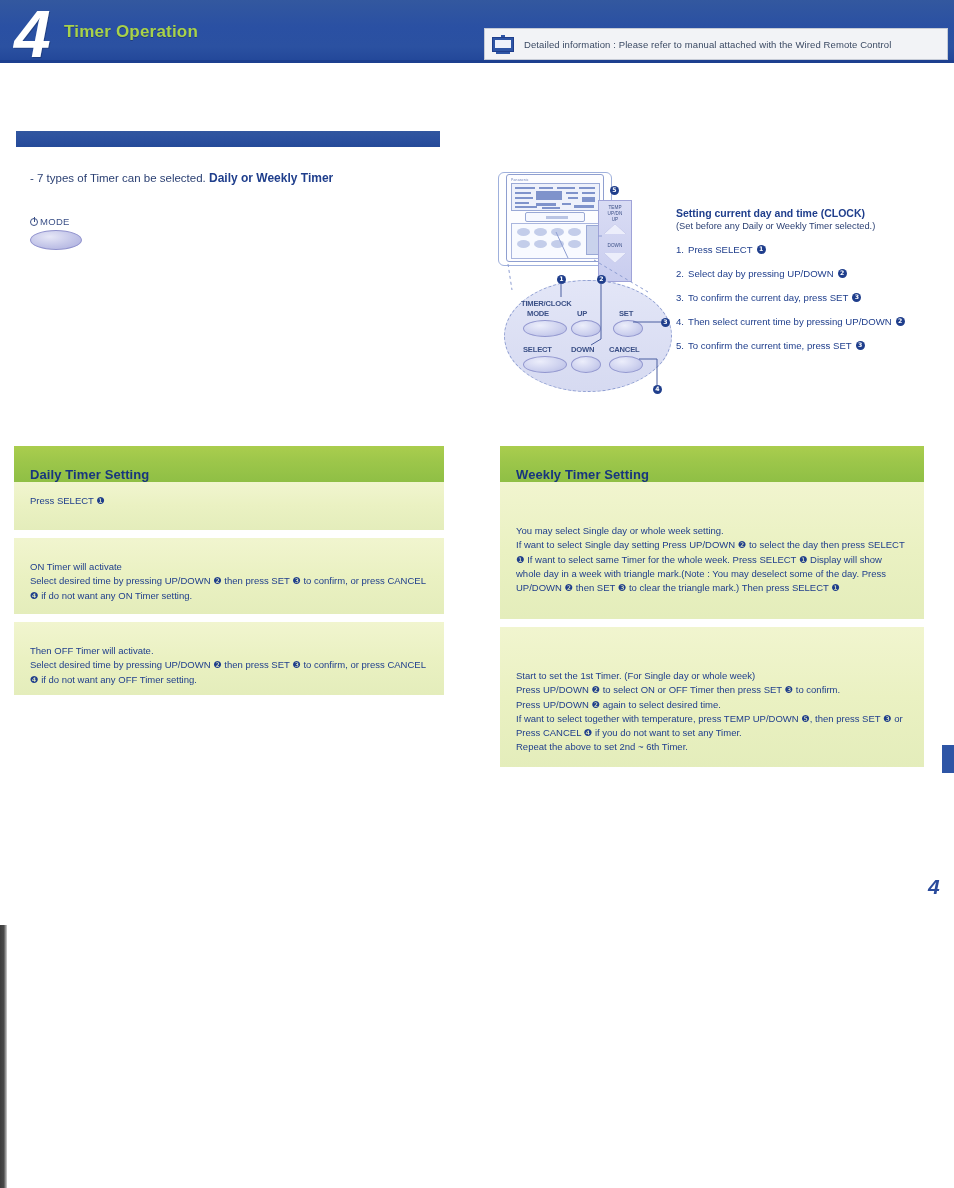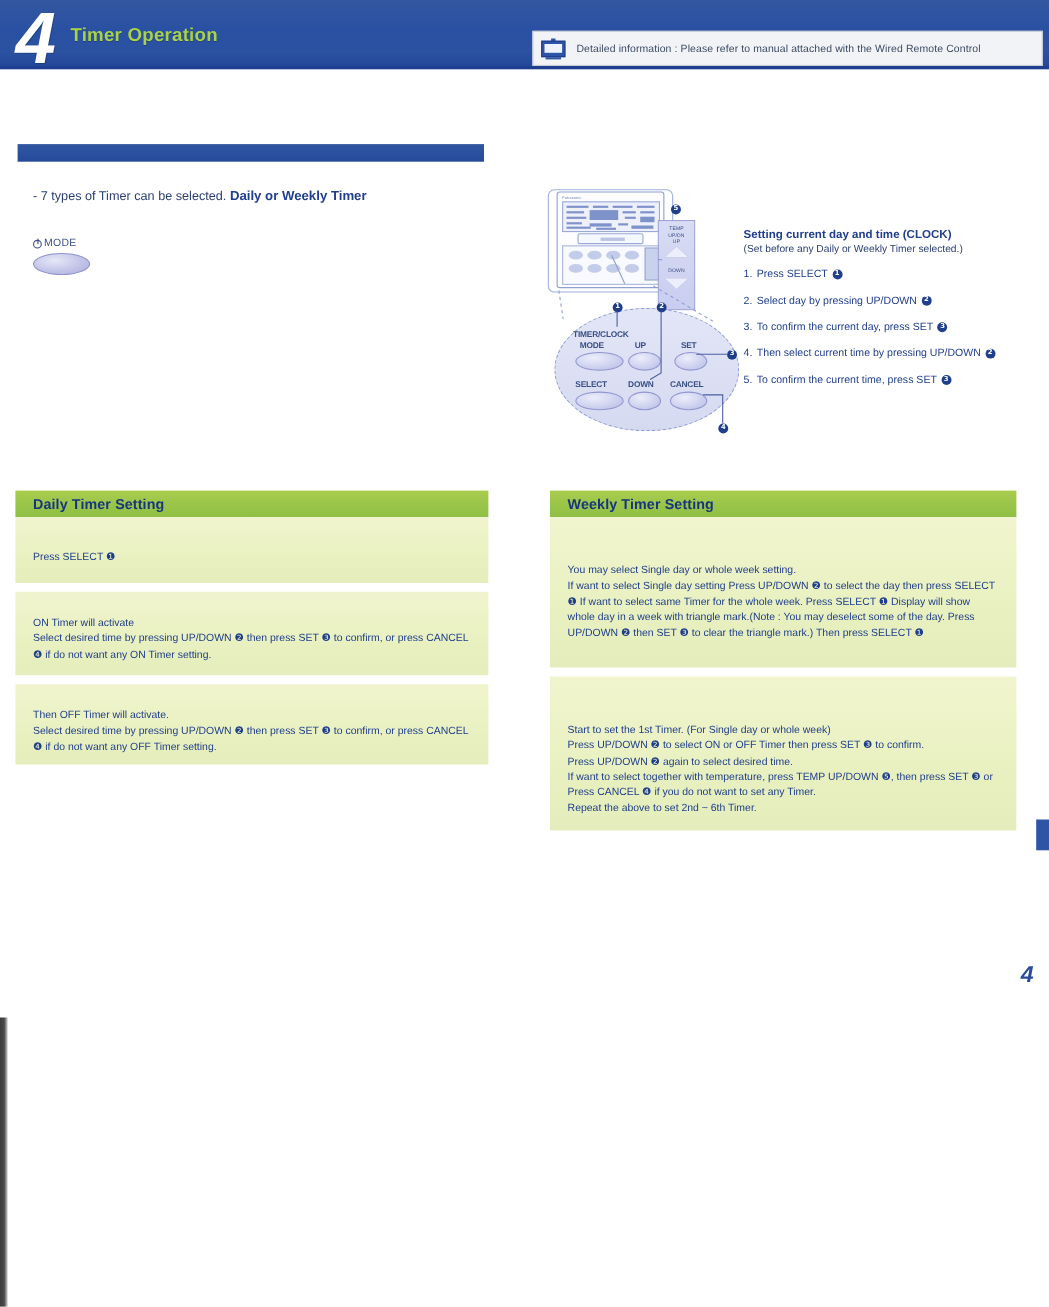--- a/index.html
+++ b/index.html
@@ -198,30 +198,30 @@
   .clock-instr{position:absolute;left:676px;top:207px;width:270px;}
   .ci-title{font-size:10.5px;font-weight:bold;color:#1f3e8c;line-height:1.3;}
   .ci-sub{font-size:9.3px;color:#2a3f72;margin-top:0px;}
   .ci-step{
     font-size:9.6px;color:#1f3e8c;margin-top:13px;display:flex;align-items:center;gap:4px;
   }
 
   
   .panel{position:absolute;}
   .panel-hdr{
-    height:24px;display:flex;align-items:center;
+    height:36px;display:flex;align-items:flex-end;
     background:linear-gradient(180deg,#aacd4e 0%,#9cc64a 45%,#8fbf45 100%);
   }
   .panel-hdr span{
     font-size:13px;font-weight:bold;color:#17357e;padding-left:16px;letter-spacing:.1px;
   }
   .block{
     background:linear-gradient(180deg,#f1f5cf 0%,#eaf1c2 50%,#e4edbb 100%);
     font-size:9.5px;line-height:1.5;color:#1f3e8c;
-    padding:30px 16px;box-sizing:border-box;
+    padding:12px 16px;box-sizing:border-box;
   }
   .block p{margin:0;}
   .gap{height:8px;background:#ffffff;}
 
   .note-head{font-size:10.5px;font-weight:bold;color:#1f3e8c;}
   .note-body{font-size:9.5px;line-height:1.55;color:#2a3f72;margin-top:6px;}
 
   
   .edge-tab{
     position:absolute;left:942px;top:745px;width:12px;height:28px;background:#2e55a5;

